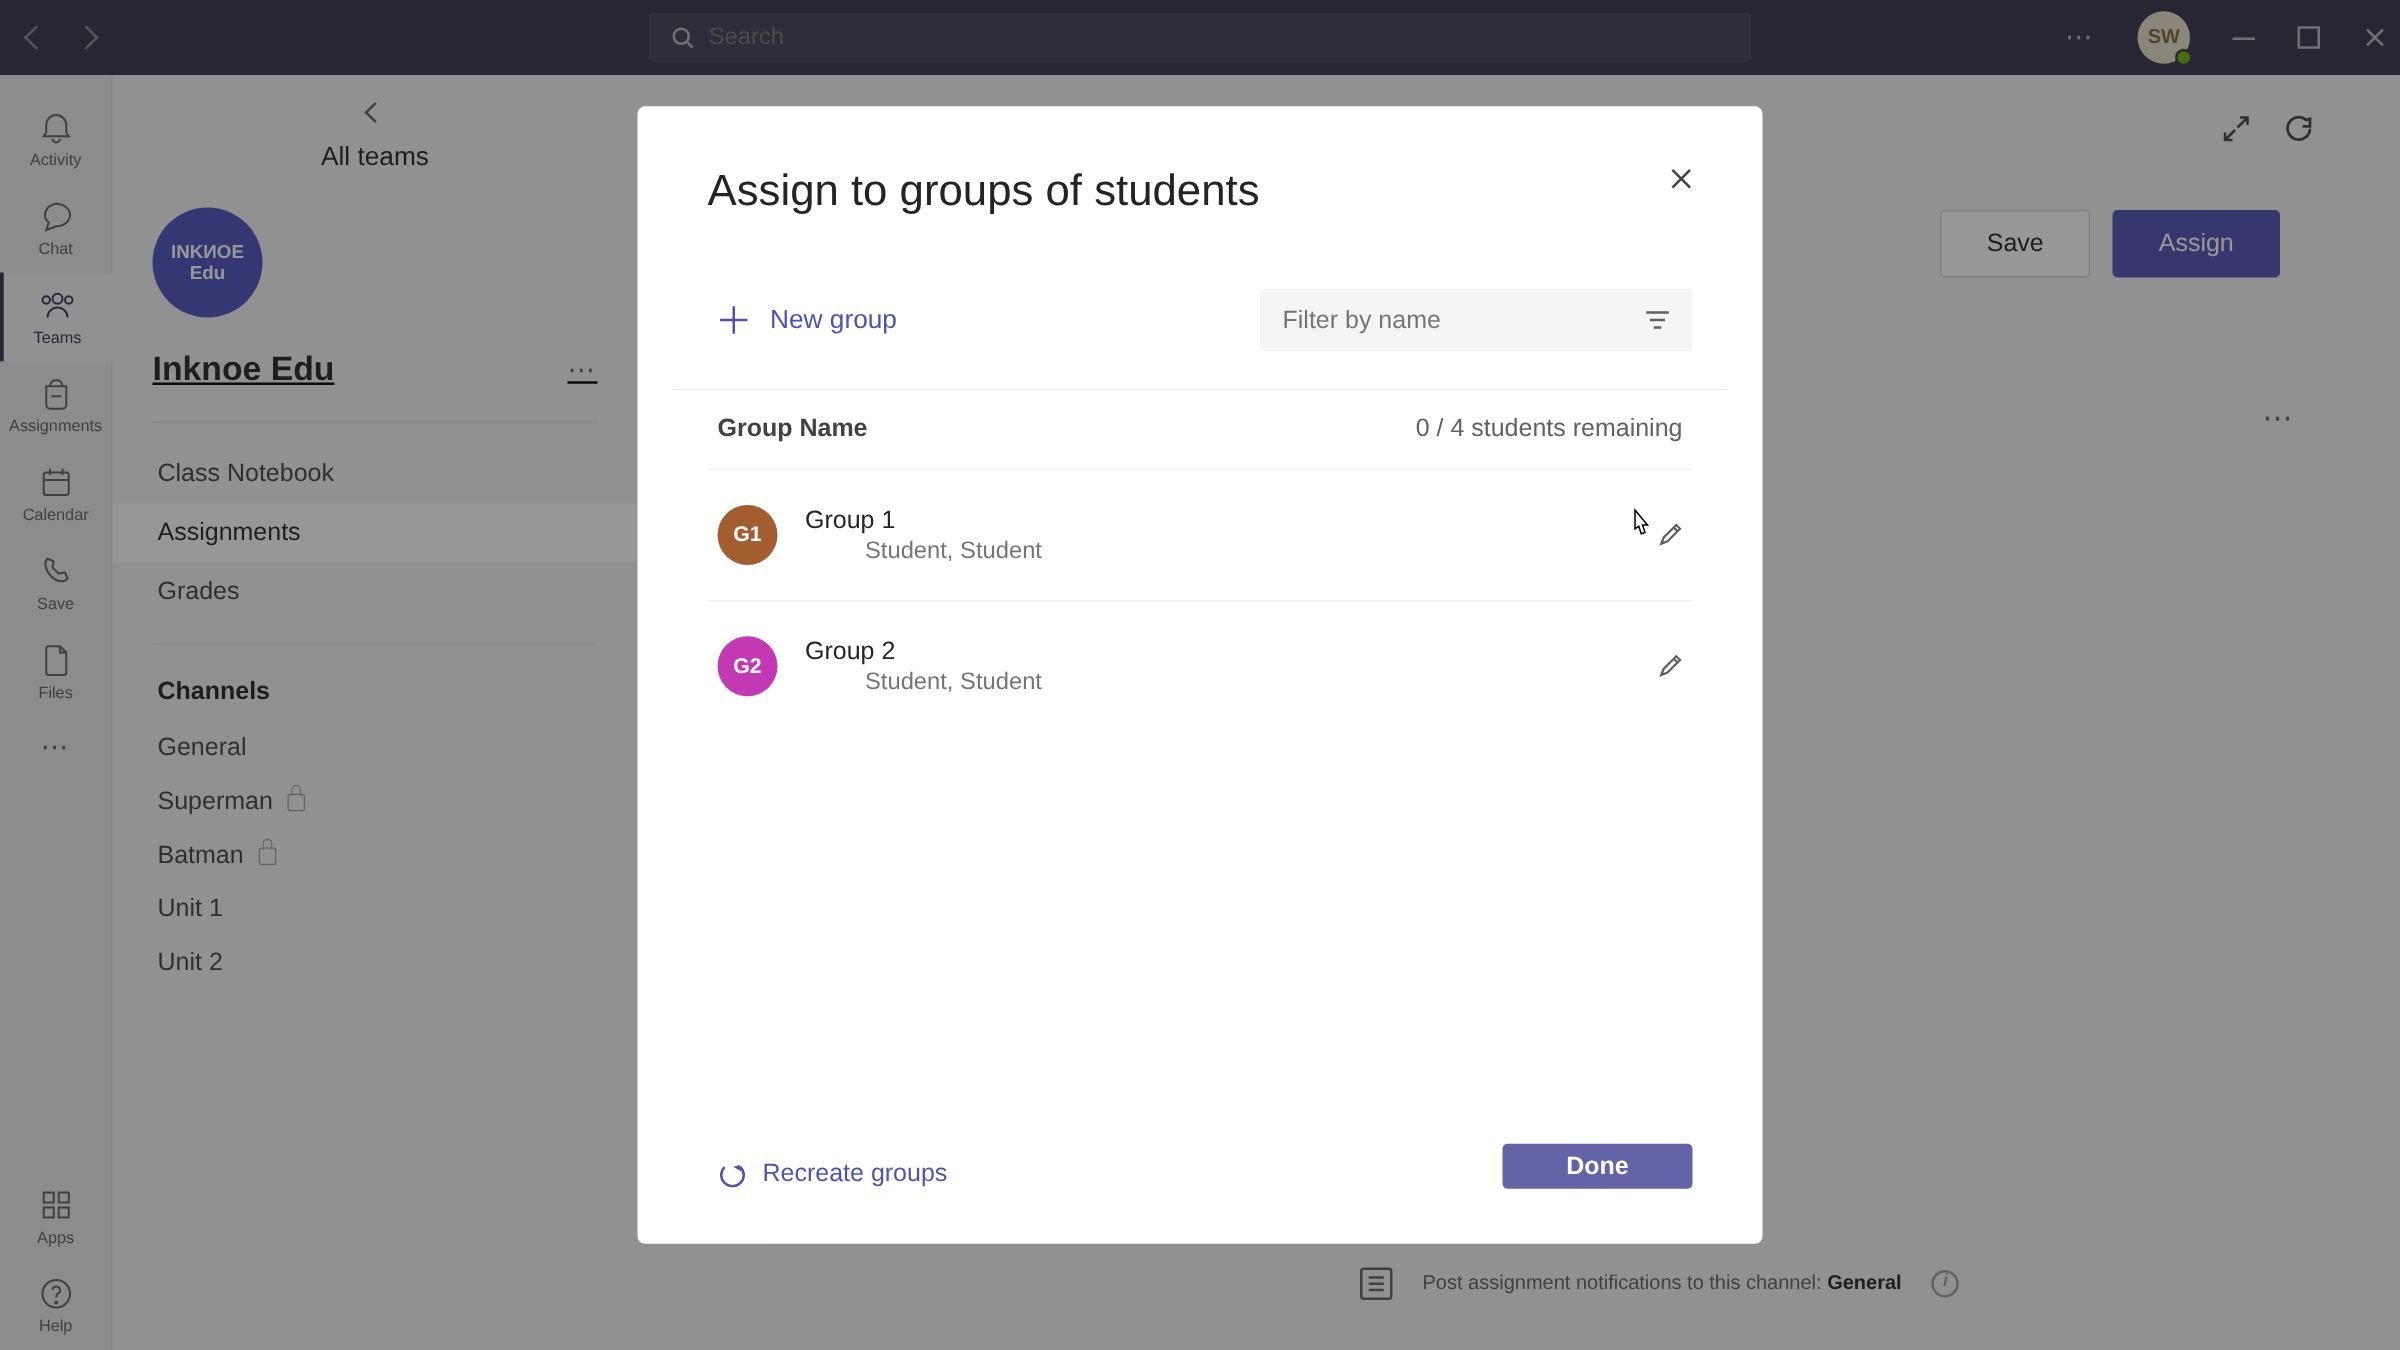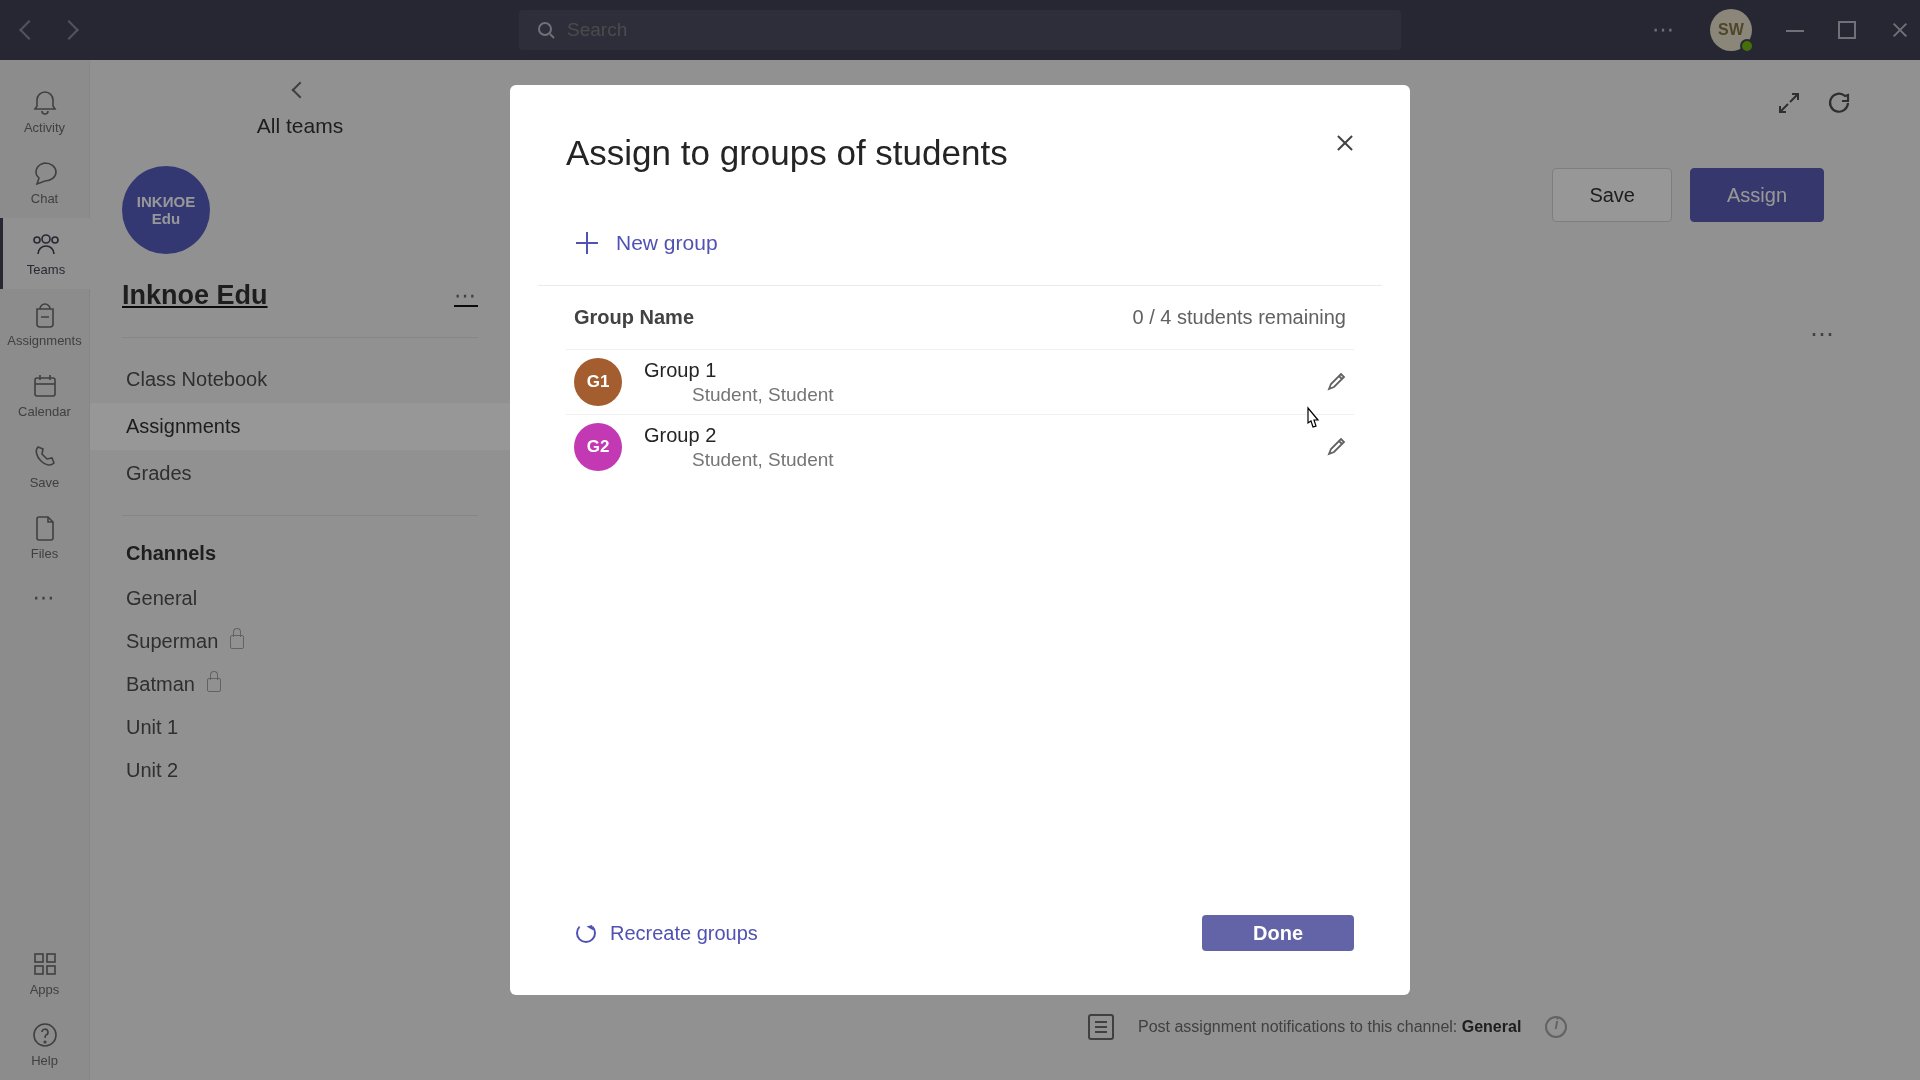--- a/index.html
+++ b/index.html
@@ -85,33 +85,33 @@
 .filter-ic span { height: 2px; background: #616161; }
 .filter-ic span:nth-child(1) { width: 18px; }
 .filter-ic span:nth-child(2) { width: 12px; }
 .filter-ic span:nth-child(3) { width: 6px; }
 
 .divider { height: 1px; background: #ebebeb; margin: 30px -28px 0; }
 .group-head { display: flex; justify-content: space-between; padding: 20px 8px; font-size: 20px; color: #424242; }
 .group-head .left { font-weight: 600; }
 .group-head .right { color: #616161; }
 
-.group-row { display: flex; align-items: center; gap: 22px; padding: 8px 8px; border-top: 1px solid #f0f0f0; }
+.group-row { display: flex; align-items: center; gap: 22px; padding: 28px 8px; border-top: 1px solid #f0f0f0; }
 .group-row:last-child { border-bottom: 1px solid #f0f0f0; }
 .gavatar { width: 48px; height: 48px; border-radius: 50%; color: #fff; display: flex; align-items: center; justify-content: center; font-size: 17px; font-weight: 600; }
 .gavatar.g1 { background: #a35d2e; }
 .gavatar.g2 { background: #c239b3; }
 .ginfo { display: flex; flex-direction: column; gap: 2px; }
 .ginfo .name { font-size: 20px; color: #242424; }
 .ginfo .members { font-size: 19px; color: #757575; margin-left: 48px; }
 .row-spacer { flex: 1; }
 .edit-ic { width: 20px; height: 20px; cursor: pointer; }
 .edit-ic svg { width: 20px; height: 20px; fill: none; stroke: #616161; stroke-width: 1.8; }
 
-.modal-footer { margin-top: auto; display: flex; align-items: center; justify-content: space-between; }
+.modal-footer { margin-top: auto; display: flex; align-items: flex-end; justify-content: space-between; }
 .recreate { display: flex; align-items: center; gap: 14px; color: #4f52b2; font-size: 20px; cursor: pointer; padding-left: 10px; }
 .refresh-ic { width: 20px; height: 20px; border: 2px solid #4f52b2; border-radius: 50%; border-top-color: transparent; position: relative; }
 .refresh-ic::after { content: ""; position: absolute; top: -4px; right: -2px; border: 4px solid transparent; border-bottom-color: #4f52b2; transform: rotate(30deg); }
 .done-btn { width: 152px; height: 36px; background: #6264a7; color: #fff; border: none; border-radius: 4px; font-size: 20px; font-weight: 600; cursor: pointer; }
 
 
 .cursor { position: fixed; z-index: 70; width: 22px; height: 26px; pointer-events: none; }
 </style>
 </head>
 <body>
@@ -284,20 +284,28 @@
   <div class="modal-head">
     <div class="modal-title">Assign to groups of students</div>
     <div class="close-x"></div>
   </div>
 
   <div class="modal-controls">
     <div class="new-group">
       <div class="plus"></div>
       <span>New group</span>
     </div>
+    <div class="filter-box">
+      <input placeholder="Filter by name" style="">
+      <div class="filter-ic">
+          <span></span>
+          <span></span>
+          <span></span>
+        </div>
+    </div>
   </div>
 
   <div class="divider"></div>
 
   <div class="group-head">
     <div class="left">Group Name</div>
     <div class="right">0 / 4 students remaining</div>
   </div>
 
   <div class="group-row">

